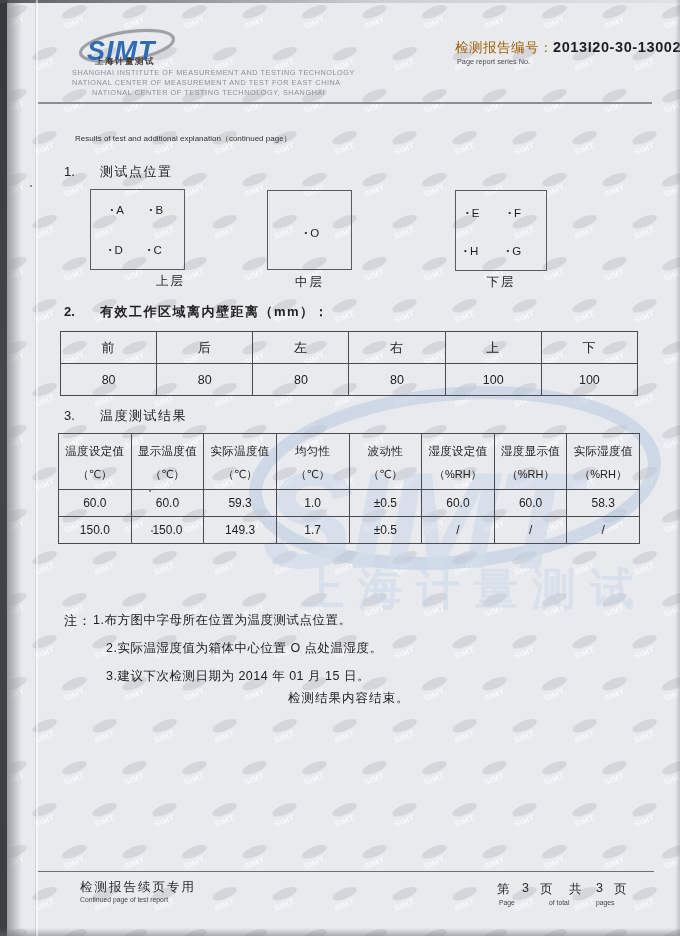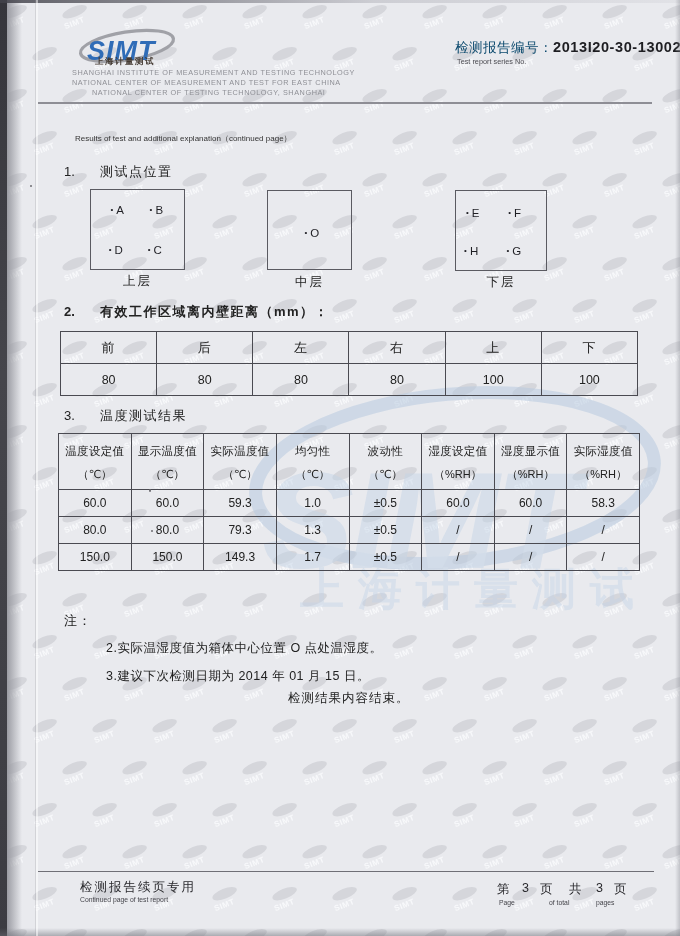--- a/index.html
+++ b/index.html
@@ -23,21 +23,21 @@
   .edge-right{right:0;top:0;width:5px;height:936px;background:linear-gradient(to left,rgba(128,130,138,.38),rgba(233,234,238,0));}
   .crease{left:36px;top:0;width:2px;height:936px;background:rgba(255,255,255,.5);box-shadow:-1px 0 0 rgba(150,150,158,.28);}
   .speck{position:absolute;background:#6d6d72;border-radius:50%;z-index:40;}
   
   .logo{position:absolute;left:70px;top:27px;width:130px;height:54px;}
   .logo-sub{position:absolute;left:95px;top:56px;font-size:8.5px;font-weight:bold;color:#433931;letter-spacing:1.5px;}
   .org{position:absolute;left:72px;font-size:7.3px;color:#8f9096;letter-spacing:.55px;white-space:nowrap;}
   .org1{top:68px;} .org2{top:78px;} .org3{top:88px;margin-left:20px;}
   .header-rule{position:absolute;left:38px;top:102px;width:614px;height:1.5px;background:#8e8e95;}
   .report-no{position:absolute;left:455px;top:38px;white-space:nowrap;}
-  .report-no-label{font-size:13.5px;color:#0c4a6e;letter-spacing:.5px;}
+  .report-no-label{font-size:13.5px;color:#a16207;letter-spacing:.5px;}
   .report-no-value{font-size:14.5px;font-weight:600;color:#1e1e22;letter-spacing:.6px;}
   .report-no-sub{position:absolute;left:457px;top:57px;font-size:7.3px;color:#4c4c52;}
   
   .page-title-zh{position:absolute;left:74px;top:109px;font-size:17.5px;color:#222;letter-spacing:1.5px;}
   .page-title-en{position:absolute;left:75px;top:133px;font-size:8px;color:#333;}
   
   .sec-head{position:absolute;left:64px;font-size:13px;color:#222;}
   .sec-no{display:inline-block;width:36px;}
   .sec-title{letter-spacing:1.5px;}
   .sh1{top:163px;} .sh2{top:303px;font-weight:bold;} .sh3{top:407px;}
@@ -112,35 +112,35 @@
     <div class="logo-sub">上海计量测试</div>
 
     <div class="org org1">SHANGHAI INSTITUTE OF MEASUREMENT AND  TESTING TECHNOLOGY</div>
     <div class="org org2">NATIONAL CENTER OF MEASUREMENT AND TEST FOR EAST CHINA</div>
     <div class="org org3">NATIONAL CENTER OF TESTING TECHNOLOGY, SHANGHAI</div>
     <div class="header-rule"></div>
 
     <div class="report-no">
       <span class="report-no-label">检测报告编号：</span><span class="report-no-value">2013I20-30-130023</span>
     </div>
-    <div class="report-no-sub">Test report series No.</div>
+    <div class="report-no-sub">Page report series No.</div>
 
     <div class="page-title-en">Results of test and additional explanation（continued page）</div>
 
     <div class="sec-head sh1">
       <span class="sec-no">1.</span><span class="sec-title">测试点位置</span>
     </div>
 
     <div class="diagram" style="left:90px;top:189px;width:95px;height:81px;">
       <span class="pt" style="left:21%;top:18%;"><span class="pt-dot">•</span><span>A</span></span>
       <span class="pt" style="left:63%;top:18%;"><span class="pt-dot">•</span><span>B</span></span>
       <span class="pt" style="left:19%;top:68%;"><span class="pt-dot">•</span><span>D</span></span>
       <span class="pt" style="left:61%;top:68%;"><span class="pt-dot">•</span><span>C</span></span>
     </div>
-    <div class="diagram-caption" style="left:90px;top:273px;width:95px;">上层</div>
+    <div class="diagram-caption" style="left:90px;top:273px;width:95px;text-align:right;">上层</div>
 
     <div class="diagram" style="left:267px;top:190px;width:85px;height:80px;">
       <span class="pt" style="left:44%;top:46%;"><span class="pt-dot">•</span><span>O</span></span>
     </div>
     <div class="diagram-caption" style="left:267px;top:274px;width:85px;">中层</div>
 
     <div class="diagram" style="left:455px;top:190px;width:92px;height:81px;">
       <span class="pt" style="left:11%;top:20%;"><span class="pt-dot">•</span><span>E</span></span>
       <span class="pt" style="left:58%;top:20%;"><span class="pt-dot">•</span><span>F</span></span>
       <span class="pt" style="left:9%;top:68%;"><span class="pt-dot">•</span><span>H</span></span>
@@ -217,43 +217,34 @@
           <td>60.0</td>
           <td>60.0</td>
           <td>59.3</td>
           <td>1.0</td>
           <td>±0.5</td>
           <td>60.0</td>
           <td>60.0</td>
           <td>58.3</td>
         </tr>
         <tr class="drow">
-          <td>80.0</td>
-          <td>80.0</td>
-          <td>79.3</td>
-          <td>1.3</td>
-          <td>±0.5</td>
-          <td>/</td>
-          <td>/</td>
-          <td>/</td>
-        </tr>
-        <tr class="drow">
           <td>150.0</td>
           <td>150.0</td>
           <td>149.3</td>
           <td>1.7</td>
           <td>±0.5</td>
           <td>/</td>
           <td>/</td>
           <td>/</td>
         </tr>
       </tbody>
     </table>
 
     <div class="note-label">注：</div>
+    <div class="note-item ni0">1.布方图中字母所在位置为温度测试点位置。</div>
     <div class="note-item ni1">2.实际温湿度值为箱体中心位置 O 点处温湿度。</div>
     <div class="note-item ni2">3.建议下次检测日期为 2014 年 01 月 15 日。</div>
     <div class="end-line">检测结果内容结束。</div>
 
     <div class="footer-rule"></div>
     <div class="footer-left-zh">检测报告续页专用</div>
     <div class="footer-left-en">Continued page of test report</div>
     <span class="pg pg-l1">第</span>
     <span class="pg pg-n1">3</span>
     <span class="pg pg-l2">页</span>

